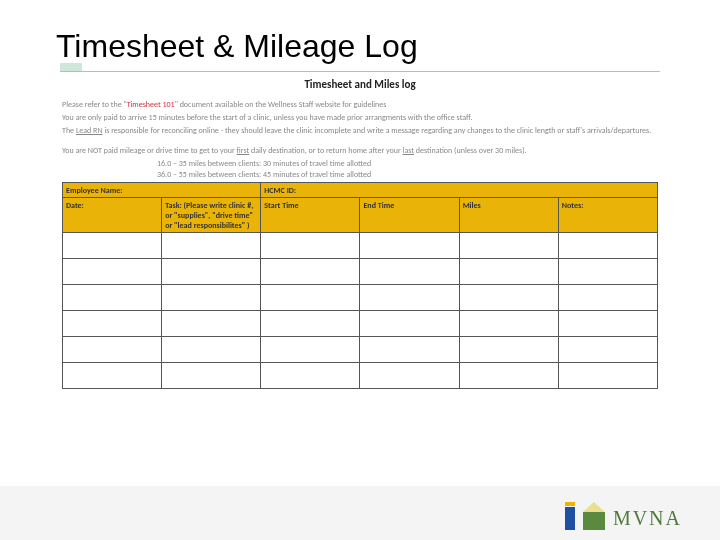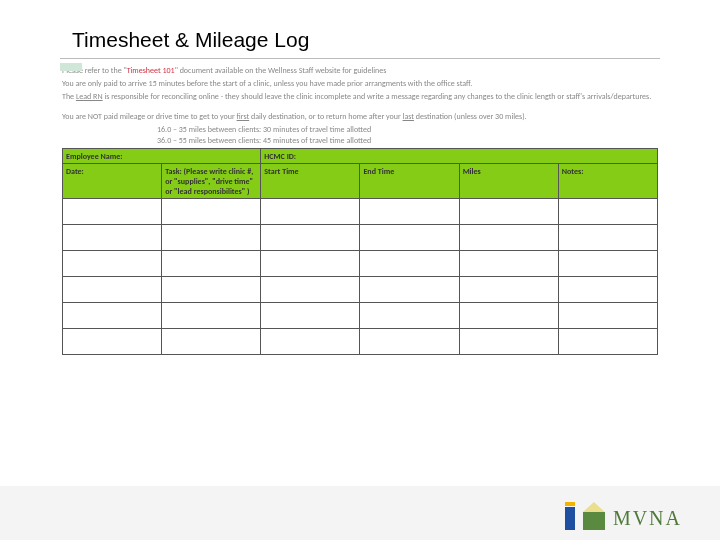--- a/index.html
+++ b/index.html
@@ -5,24 +5,24 @@
   * { box-sizing: border-box; margin: 0; padding: 0; }
   body {
     width: 720px;
     height: 540px;
     background: #fff;
     font-family: Arial, Helvetica, sans-serif;
     position: relative;
     overflow: hidden;
   }
   .page-title {
-    font-size: 21px;
+    font-size: 32px;
     font-weight: 400;
     color: #000;
-    padding: 28px 0 6px 72px;
+    padding: 28px 0 6px 56px;
     font-family: Arial, sans-serif;
   }
   .rule {
     border-top: 1px solid #bbb;
     margin: 0 60px 6px 60px;
   }
   .accent-block {
     position: absolute;
     left: 60px;
     top: 63px;
@@ -69,21 +69,21 @@
     font-size: 8px;
     color: #555;
     vertical-align: top;
     padding: 2px 3px;
     font-family: "Segoe UI", Calibri, sans-serif;
   }
   table.sheet th {
     font-weight: 700;
     color: #333;
     text-align: left;
-    background: #84cc16;
+    background: #eab308;
   }
   .namerow th { height: 14px; }
   table.sheet td.empty { height: 26px; }
   .col-date  { width: 10%; }
   .col-task  { width: 26%; }
   .col-start { width: 16%; }
   .col-end   { width: 16%; }
   .col-miles { width: 13%; }
   .col-notes { width: 19%; }
 
@@ -127,20 +127,21 @@
   }
 </style>
 </head>
 <body>
 
 <div class="page-title">Timesheet &amp; Mileage Log</div>
 <div class="rule"></div>
 <div class="accent-block"></div>
 
 <div class="doc">
+  <div class="doc-title">Timesheet and Miles log</div>
 
   <p class="instr">
     <span>Please refer to the "</span><span class="hl">Timesheet 101</span><span>" document available on the Wellness Staff website for guidelines</span>
   </p>
   <p class="instr">You are only paid to arrive 15 minutes before the start of a clinic, unless you have made prior arrangments with the office staff.</p>
   <p class="instr">
     <span>The </span><span class="ul">Lead RN</span><span> is responsible for reconciling online - they should leave the clinic incomplete and write a message regarding any changes to the clinic length or staff's arrivals/departures.</span>
   </p>
 
   <div class="gap"></div>

